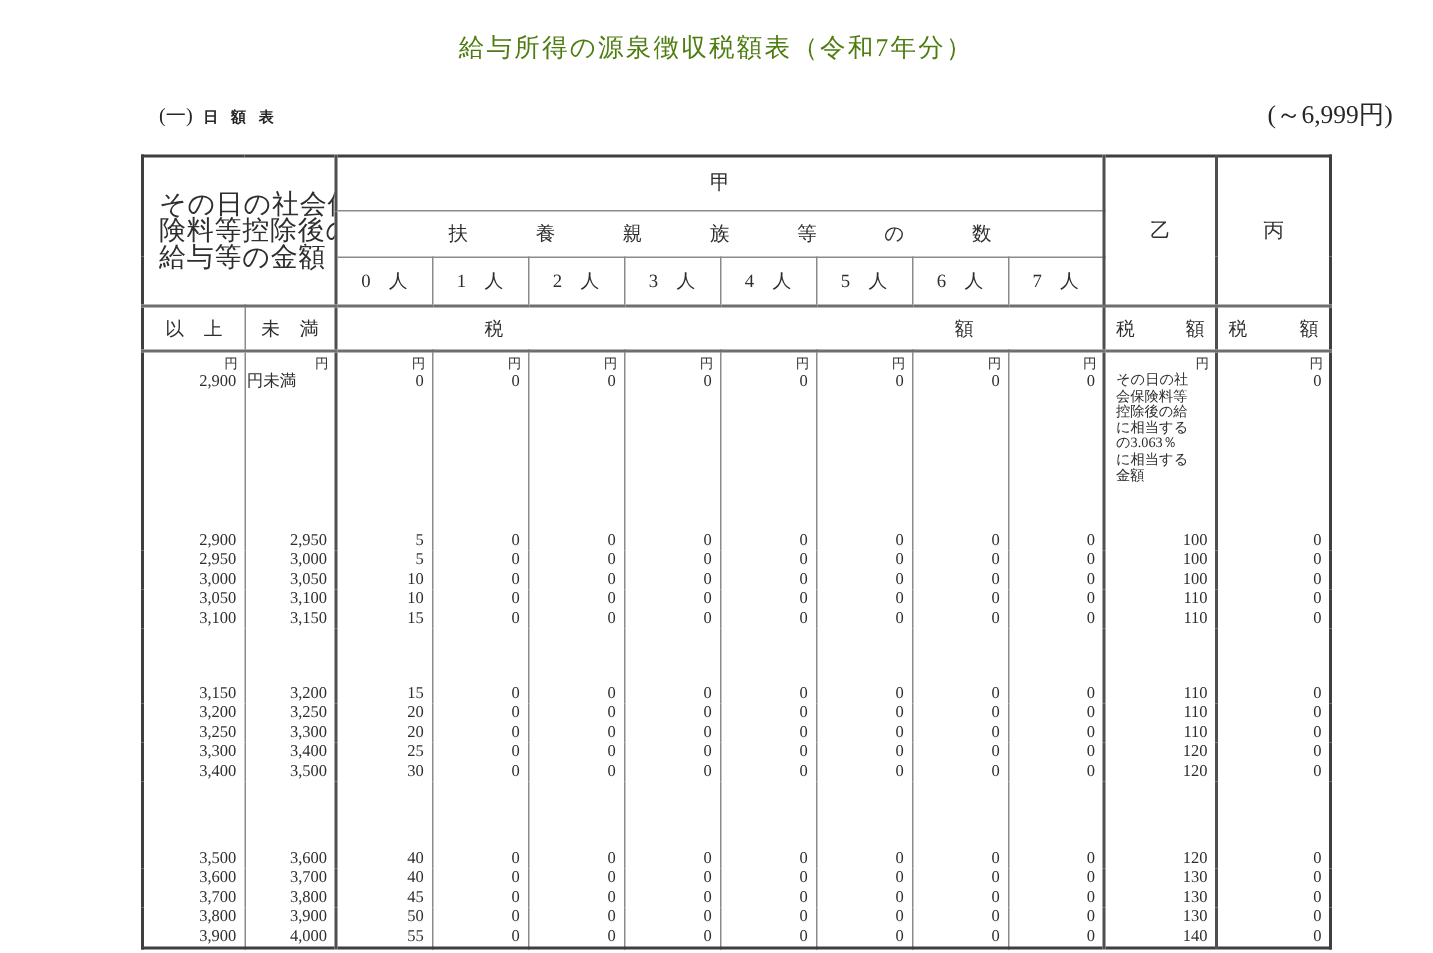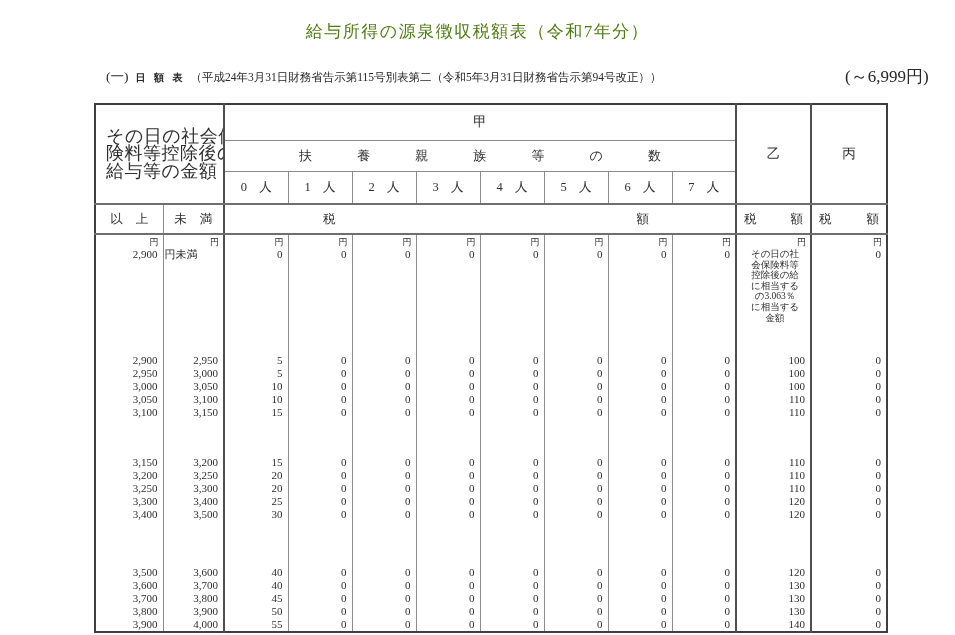--- a/index.html
+++ b/index.html
@@ -55,31 +55,30 @@
   tr.unit-row { height: 14px; }
   tr.unit-row td { font-size: 9px; line-height: 11px; text-align: right; padding-right: 4px; vertical-align: bottom; }
   tr.row-first { height: 106px; }
   tr.row-first td { vertical-align: top; font-size: 11px; line-height: 13px; }
   tr.row-data { height: 13px; }
   tr.row-data td { font-size: 11px; line-height: 13px; vertical-align: top; }
   td.num { text-align: right; padding-right: 5px; }
   td.txt-left { text-align: left; padding-left: 1px; }
   tr.sp36 { height: 37px; }
   tr.sp46 { height: 45px; }
-  .otsu-note { font-size: 9.5px; line-height: 10.6px; padding: 1px 4px 0 7px; text-align: center; white-space: normal; }
+  .otsu-note { font-size: 9.5px; line-height: 10.6px; padding: 1px 4px 0 7px; text-align: left; white-space: normal; }
 </style>
 </head>
 <body>
 
 <div class="page-title">給与所得の源泉徴収税額表（令和7年分）</div>
 
 <div class="subtitle">
   <span class="sub-prefix">(一)</span>
   <span class="sub-name">日 額 表</span>
-  <span class="sub-note">（平成24年3月31日財務省告示第115号別表第二（令和5年3月31日財務省告示第94号改正））</span>
 </div>
 <div class="sub-range">(～6,999円)</div>
 
 <table class="tax-table">
   <colgroup>
     <col style="width:68px">
       <col style="width:61px">
     <col style="width:64px">
       <col style="width:64px">
       <col style="width:64px">

